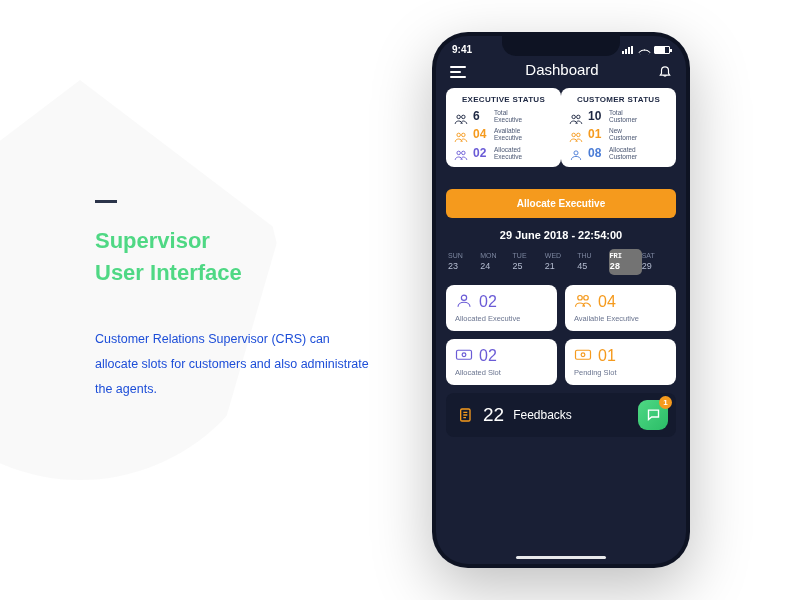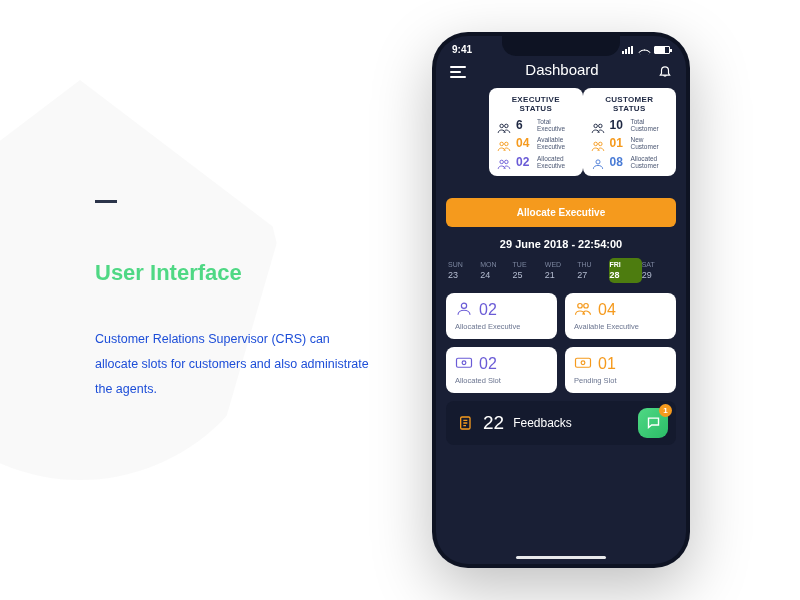--- a/index.html
+++ b/index.html
@@ -107,21 +107,21 @@
     padding: 4px 14px 10px;
     color: #fff;
   }
   .hamburger { width:16px; display:flex; flex-direction:column; gap:3px; }
   .hamburger i { height:2px; background:#fff; border-radius:1px; }
   .hamburger i:nth-child(2){width:70%}
   .titlebar { font-size: 15px; font-weight: 500; }
   .bell { width:14px; height:14px; }
 
   .content { padding: 0 10px; }
-  .cards-row { display:flex; gap:0;margin-left:43px; }
+  .cards-row { display:flex; gap:0; }
   .card {
     flex: 1;
     background: #fff;
     border-radius: 8px;
     padding: 7px 8px;
   }
   .card-title {
     font-size: 8px;
     font-weight: 700;
     color: #1d2742;
@@ -152,21 +152,21 @@
   .datetime {
     color:#fff; text-align:center; font-size:11px; font-weight:700; padding:11px 0 8px;
   }
   .calendar {
     display:flex;
     padding: 0 2px 10px;
     gap:0;
   }
   .cday { flex:1; text-align:left; color:#7c869f; font-size:7px; padding:3px 0; border-radius:5px;}
   .cday .num { display:block; font-size:9px; margin-top:2px; color:#b5bdd1; font-weight:500;}
-  .cday.active { background:#4d7c0f; }
+  .cday.active { background:#737373;font-family:Liberation Mono, monospace; }
   .cday.active, .cday.active .num { color:#fff; font-weight:700;}
 
   .tile-row { display:flex; gap:8px; margin-bottom:8px; }
   .tile {
     flex:1; background:#fff; border-radius:8px; padding:8px 9px;
     display:flex; flex-direction:column; gap:1px;
   }
   .tile-top { display:flex; align-items:center; gap:6px; }
   .tile-icon { width:18px; height:16px; flex-shrink:0; }
   .tile-val { font-size:16px; font-weight:500; }
@@ -208,21 +208,21 @@
   }
 </style>
 </head>
 <body>
 
 <div class="bg-shape"></div>
 
 <div class="left-col">
   <div class="divider"></div>
   <div class="title">
-    <br>
+    <span>Supervisor</span><br>
     <span>User Interface</span>
   </div>
   <div class="description">Customer Relations Supervisor (CRS) can allocate slots for customers and also administrate the agents.</div>
 </div>
 
 <div class="phone">
   <div class="screen">
     <div class="notch"></div>
 
     <div class="status-bar">
@@ -337,21 +337,21 @@
     <div class="cday">
       <span>TUE</span>
       <span class="num">25</span>
     </div>
     <div class="cday">
       <span>WED</span>
       <span class="num">21</span>
     </div>
     <div class="cday">
       <span>THU</span>
-      <span class="num">27</span>
+      <span class="num">45</span>
     </div>
     <div class="cday active">
       <span>FRI</span>
       <span class="num">28</span>
     </div>
     <div class="cday">
       <span>SAT</span>
       <span class="num">29</span>
     </div>
         </div>

